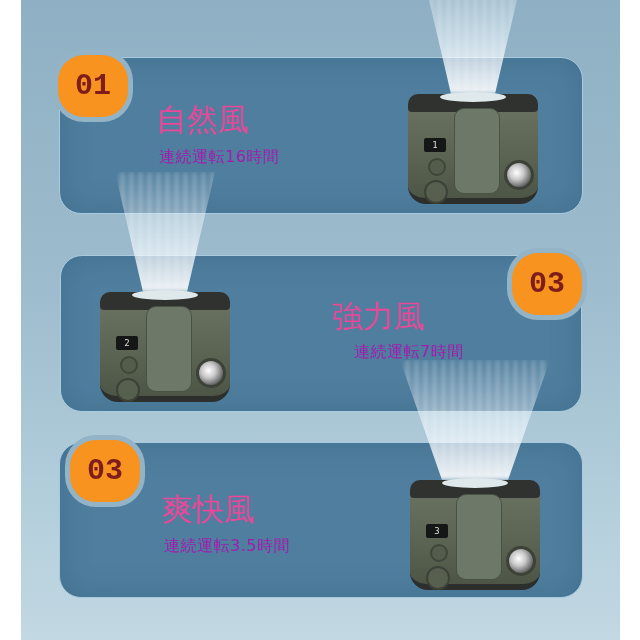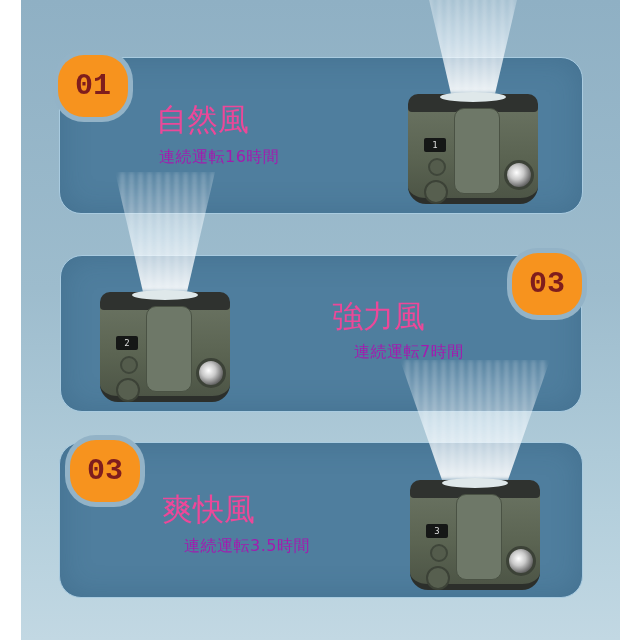--- a/index.html
+++ b/index.html
@@ -71,21 +71,21 @@
     <div class="display">2</div>
     <div class="btn1"></div>
     <div class="btn2"></div>
     <div class="lamp"></div>
   </div>
 </div>
 
 <div class="card" style="left:59px;top:442px;width:524px;height:156px;"></div>
 <div class="badge" style="left:70px;top:440px;">03</div>
 <div class="title" style="left:162px;top:492px;">爽快風</div>
-<div class="sub" style="left:164px;top:536px;margin-left:20px;">連続運転3.5時間</div>
+<div class="sub" style="left:164px;top:536px;">連続運転3.5時間</div>
 <div class="device" style="left:410px;top:472px;">
   <div class="airflow" style="left:-10px;width:150px;"></div>
   <div class="body">
     <div class="rim">
         <div class="rim-glow"></div>
       </div>
     <div class="clip"></div>
     <div class="display">3</div>
     <div class="btn1"></div>
     <div class="btn2"></div>

